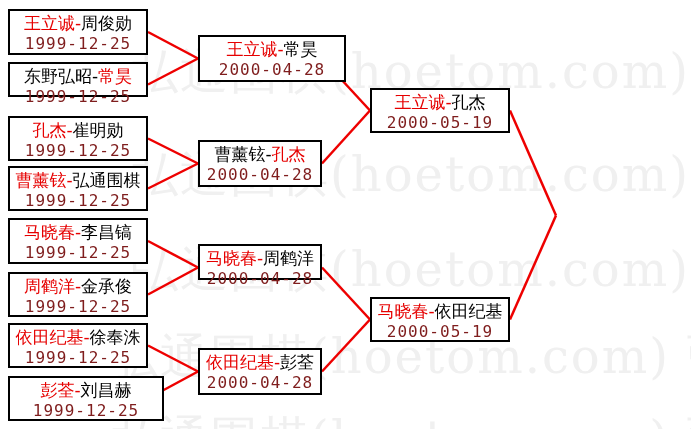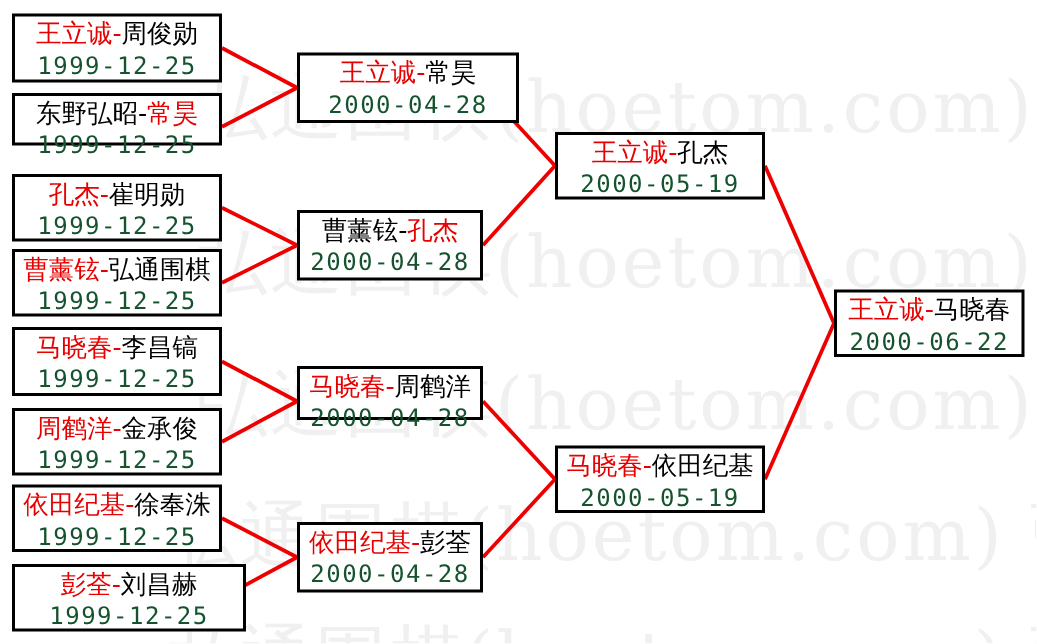--- a/index.html
+++ b/index.html
@@ -24,21 +24,21 @@
     background:#ffffff; border:2px solid #000000;
     text-align:center; padding-top:2px;
   }
   .match .l1 {
     font-size:17px; line-height:21px; white-space:nowrap;
     color:#000000;
   }
   .match .l2 {
     font-size:16px; line-height:19px;
     font-family:"DejaVu Sans Mono", monospace;
-    color:#14532d; letter-spacing:1px;
+    color:#7f1d1d; letter-spacing:1px;
   }
   .nm  { color:#000000; }
   .sep { color:#000000; }
   .win { color:#e60000; }
 </style>
 </head>
 <body>
 
 <div class="stage">
 
@@ -119,18 +119,14 @@
 
   <div class="match" style="left:370px; top:88px; width:140px; height:45px;">
     <div class="l1"><span class="nm win">王立诚</span><span class="sep win">-</span><span class="nm">孔杰</span></div>
     <div class="l2">2000-05-19</div>
   </div>
   <div class="match" style="left:370px; top:297px; width:140px; height:45px;">
     <div class="l1"><span class="nm win">马晓春</span><span class="sep win">-</span><span class="nm">依田纪基</span></div>
     <div class="l2">2000-05-19</div>
   </div>
 
-  <div class="match" style="left:556px; top:193px; width:127px; height:45px;">
-    <div class="l1"><span class="nm win">王立诚</span><span class="sep win">-</span><span class="nm">马晓春</span></div>
-    <div class="l2">2000-06-22</div>
-  </div>
 
 </div>
 
 </body></html>

